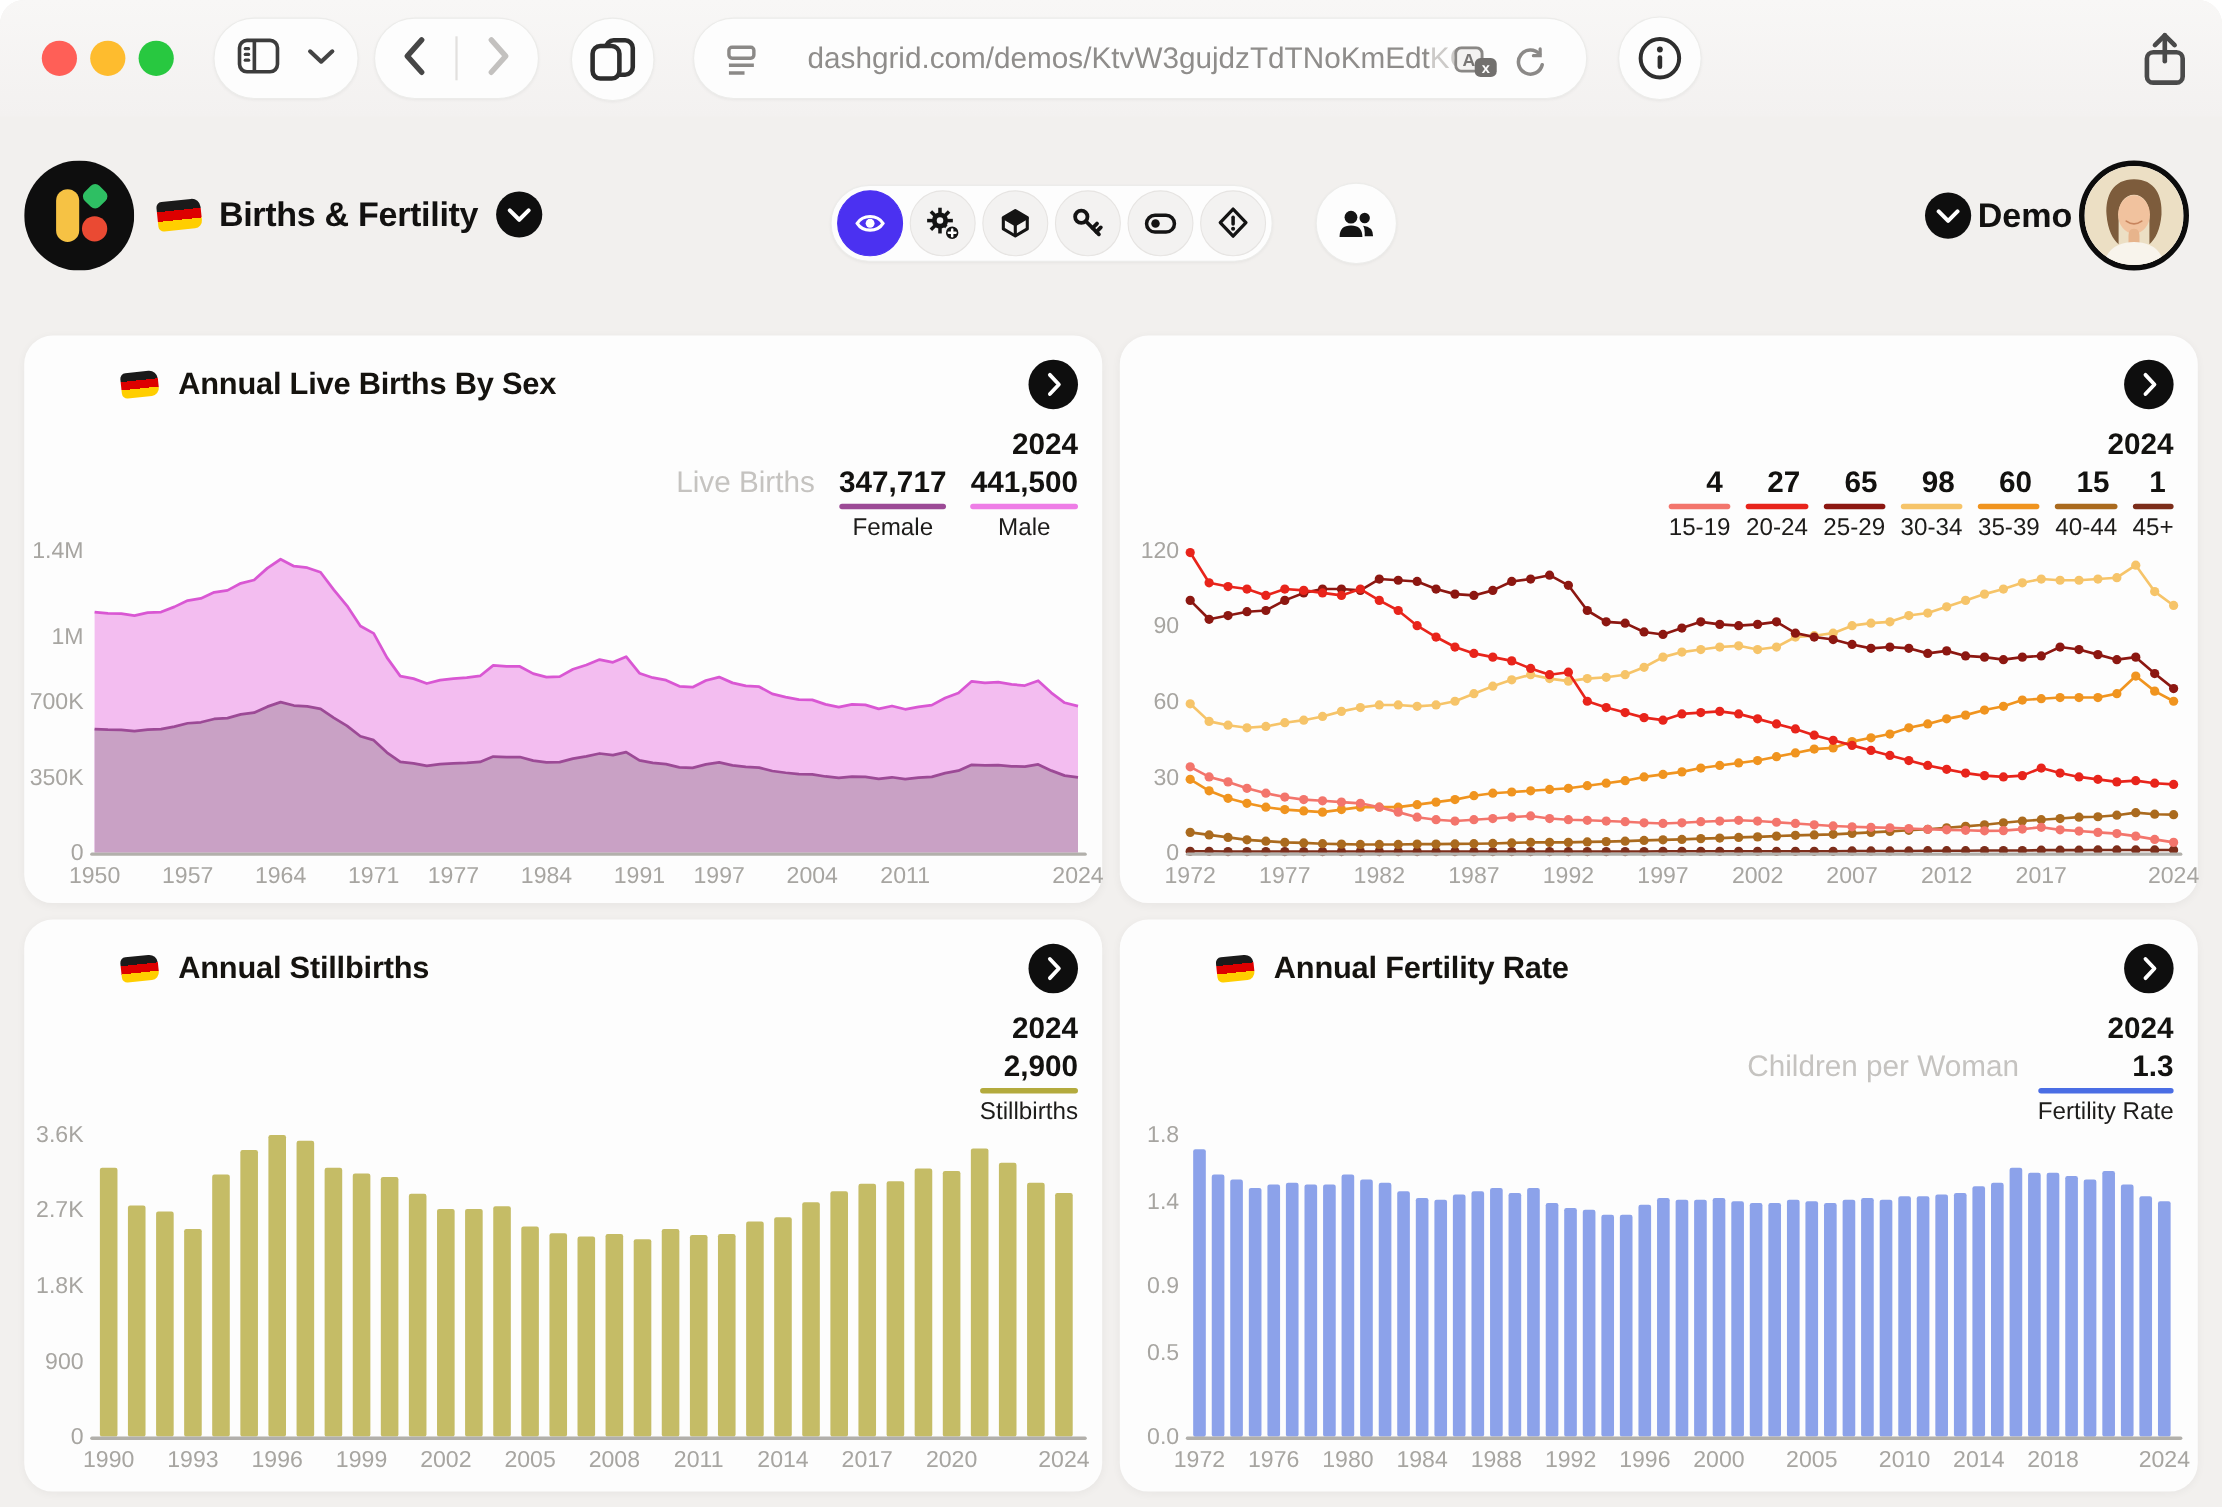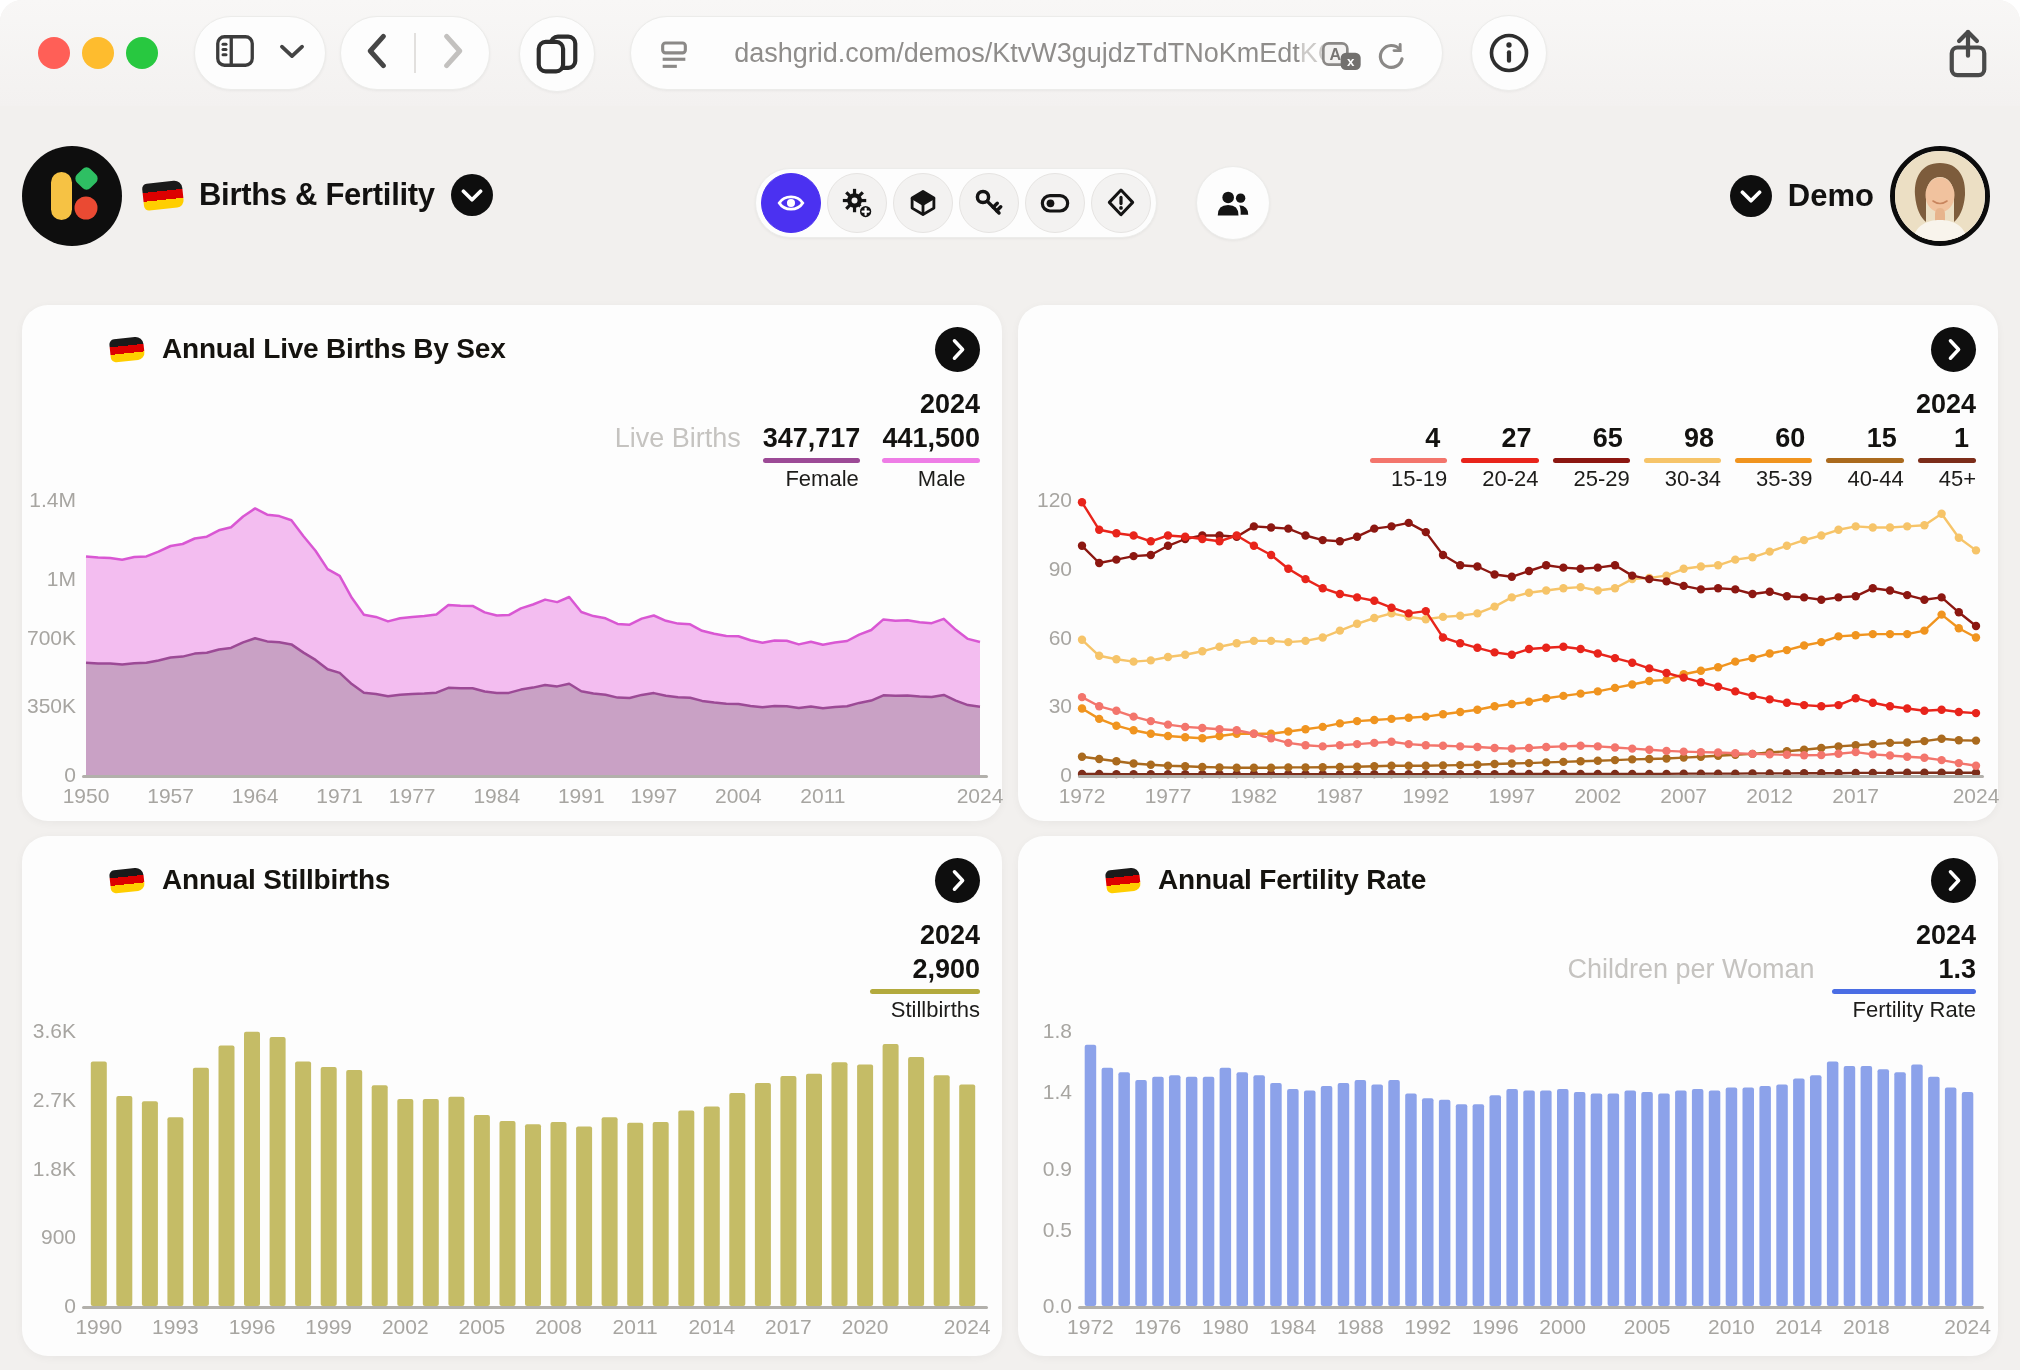--- a/index.html
+++ b/index.html
@@ -46,21 +46,21 @@
   .dd40 { width:42px; height:42px; }
   .toolbar { position:absolute; left:755px; top:62px; height:70px; background:#fdfdfd;
              border:1px solid #ececea; border-radius:35px; display:flex; align-items:center;
              gap:6px; padding:0 5px; box-shadow:0 1px 3px rgba(0,0,0,.05); }
   .tool-btn { width:60px; height:60px; border-radius:50%; background:#f3f2f1;
               border:1px solid #e6e4e2; display:flex; align-items:center; justify-content:center; }
   .tool-btn.active { background:#4b31f1; border-color:#4b31f1; }
   .people-btn { position:absolute; left:1196px; top:60px; width:74px; height:74px; background:#fdfdfd;
               border:1px solid #ececea; border-radius:50%; box-shadow:0 1px 3px rgba(0,0,0,.05);
               display:flex; align-items:center; justify-content:center; }
-  .account { position:absolute; right:30px; top:40px; display:flex; align-items:center; gap:16px; }
+  .account { position:absolute; right:30px; top:40px; display:flex; align-items:center; gap:6px; }
   .account-name { font-size:31px; font-weight:bold; color:#121110; }
   .avatar { width:100px; height:100px; border-radius:50%; border:5px solid #0c0c0c; overflow:hidden; }
 
   
   .grid { position:absolute; left:22px; top:305px; width:1976px; display:grid;
           grid-template-columns:980px 980px; grid-template-rows:516px 520px; gap:15px 16px; }
   .card { position:relative; background:#fdfdfd; border-radius:26px;
           box-shadow:0 2px 8px rgba(0,0,0,.045); }
   .card-head { position:absolute; left:40px; top:28px; display:flex; align-items:center; gap:18px;padding-left:48px; }
   .card-title { font-size:28px; font-weight:bold; color:#15130f; letter-spacing:-.2px; }
@@ -70,21 +70,21 @@
   
   .legend { position:absolute; right:22px; top:84px; }
   .lg-year { text-align:right; font-size:27px; font-weight:bold; color:#131210; margin-bottom:3px; }
   .lg-row { display:flex; justify-content:flex-end; align-items:flex-start; gap:22px; }
   .legend.multi .lg-row { gap:14px; }
   .lg-series-label { font-size:27px; color:#c5c3c0; white-space:nowrap; }
   .lg-col { display:flex; flex-direction:column; align-items:flex-end; }
   .lg-val { font-size:27px; font-weight:bold; color:#131210; white-space:nowrap; }
   .legend.multi .lg-val { padding-right:7px; }
   .lg-bar { height:5px; width:100%; border-radius:3px; margin:4px 0 3px; }
-  .lg-sub { align-self:center; font-size:22px; color:#1d1c1a; white-space:nowrap;margin-left:21px; }
+  .lg-sub { align-self:center; font-size:22px; color:#1d1c1a; white-space:nowrap; }
 
   .plot-svg { position:absolute; left:16px; top:180px; overflow:visible; }
   .ax { font-size:21px; fill:#a7a5a1; }
 </style>
 </head>
 <body>
 
 <div class="screen">
 
   <div class="browser-bar">

